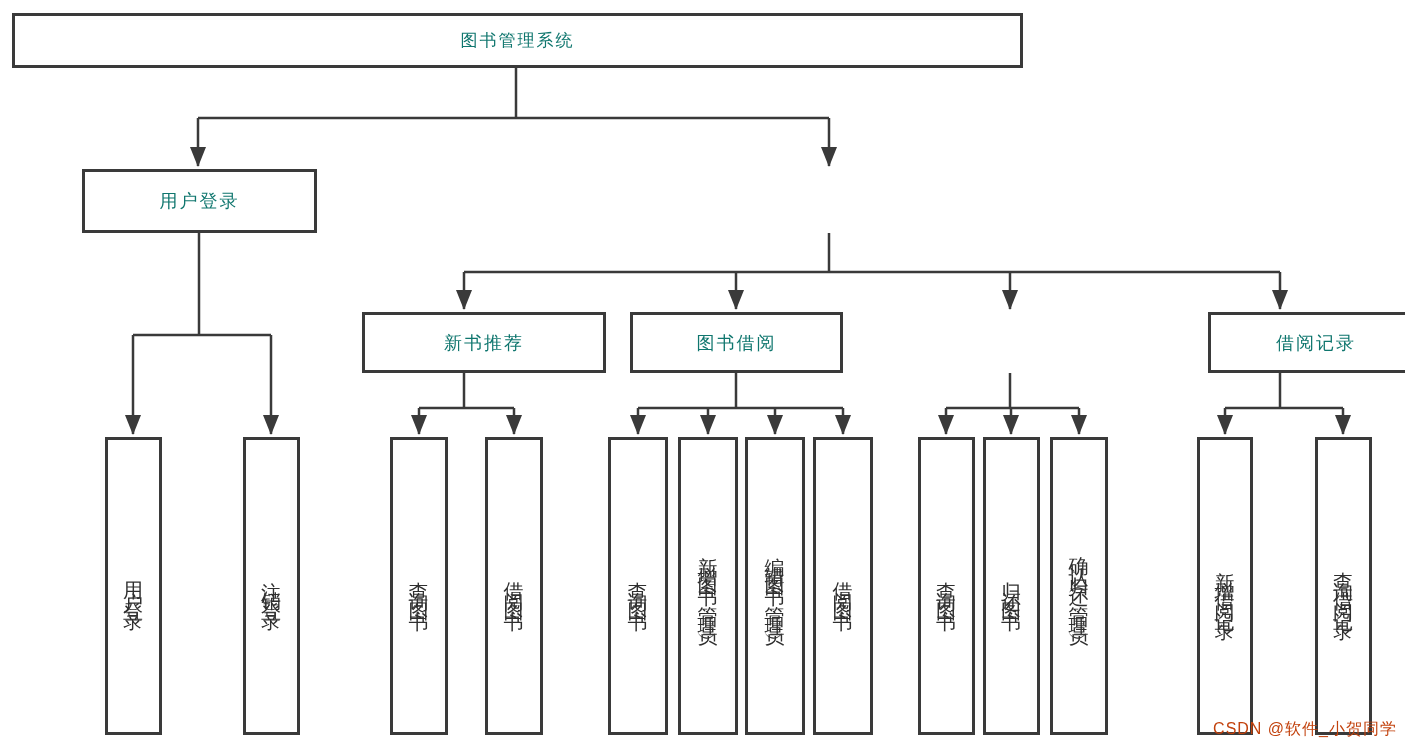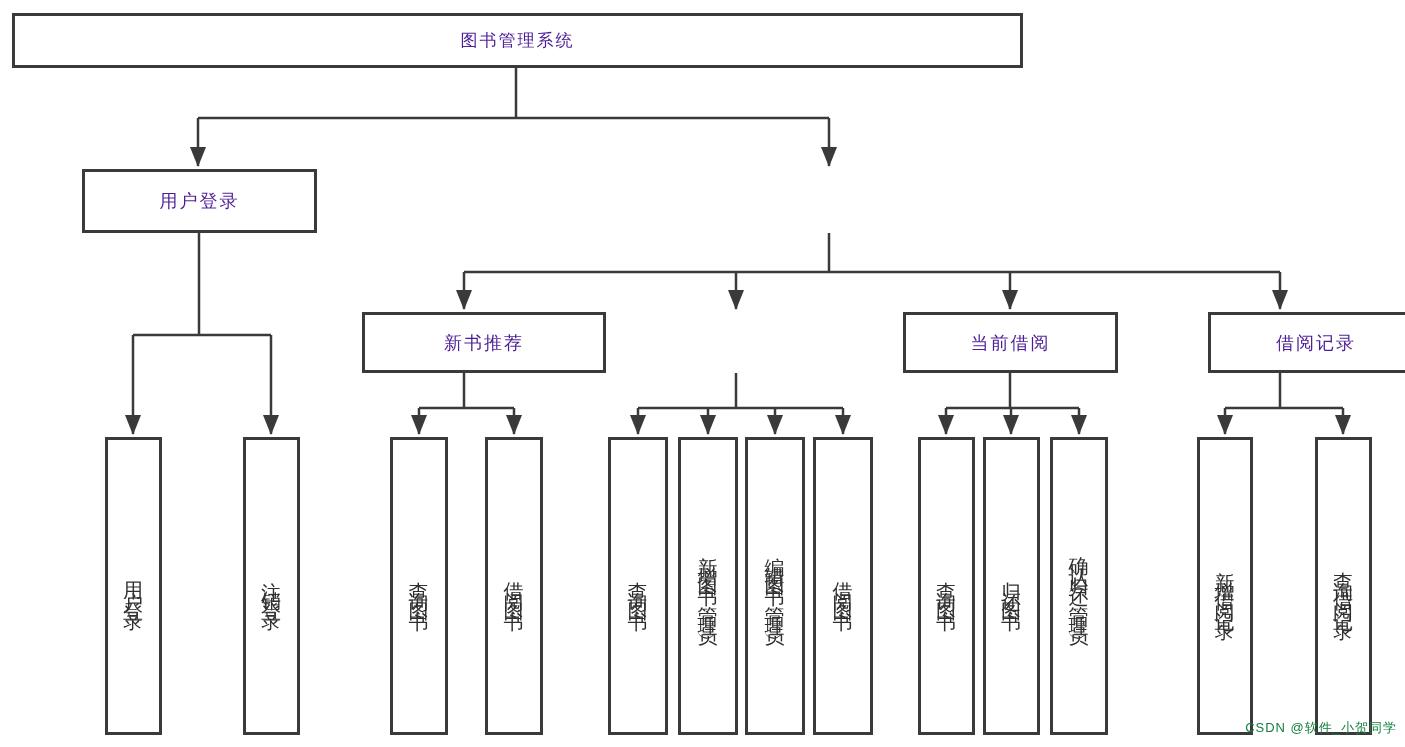--- a/index.html
+++ b/index.html
@@ -7,30 +7,30 @@
     position:relative;width:1405px;height:747px;background:#ffffff;overflow:hidden;
     font-family:"Liberation Sans","DejaVu Sans",sans-serif;color:#2f2f2f;
   }
   #wires{position:absolute;left:0;top:0;z-index:0;}
   .box{
     position:absolute;box-sizing:border-box;background:#ffffff;
     border:3px solid #3a3a3a;display:flex;align-items:center;justify-content:center;
     z-index:1;
   }
   .htext{
-    font-size:18px;letter-spacing:2px;white-space:nowrap;color:#4c1d95;text-align:center;
+    font-size:18px;letter-spacing:2px;white-space:nowrap;color:#0f766e;text-align:center;
   }
   .root .htext{font-size:17px;}
   .vtext{
     writing-mode:vertical-rl;font-size:20px;letter-spacing:10px;
     line-height:1;color:#2f2f2f;white-space:nowrap;
   }
   .watermark{
     position:absolute;top:719px;right:8px;z-index:5;
-    font-size:13px;letter-spacing:1px;color:#15803d;white-space:nowrap;
+    font-size:16px;letter-spacing:1px;color:#c2410c;white-space:nowrap;
   }
 </style>
 </head>
 <body>
 
 <div id="stage">
 
   <svg id="wires" width="1405" height="747" viewBox="0 0 1405 747">
     <defs>
       <marker id="arrow" viewBox="0 0 20 16" markerWidth="20" markerHeight="16" refX="19" refY="8" orient="auto" markerUnits="userSpaceOnUse">
@@ -85,22 +85,22 @@
     <span class="htext">图书管理系统</span>
   </div>
 
   <div class="box" style="left:82px;top:169px;width:235px;height:64px">
     <span class="htext">用户登录</span>
   </div>
 
   <div class="box" style="left:362px;top:312px;width:244px;height:61px">
     <span class="htext">新书推荐</span>
   </div>
-  <div class="box" style="left:903px;top:312px;width:215px;height:61px">
-    <span class="htext">当前借阅</span>
+  <div class="box" style="left:630px;top:312px;width:213px;height:61px">
+    <span class="htext">图书借阅</span>
   </div>
   <div class="box" style="left:1208px;top:312px;width:216px;height:61px">
     <span class="htext">借阅记录</span>
   </div>
 
   <div class="box" style="left:105px;top:437px;width:57px;height:298px">
     <span class="vtext">用户登录</span>
   </div>
   <div class="box" style="left:243px;top:437px;width:57px;height:298px">
     <span class="vtext">注销登录</span>

